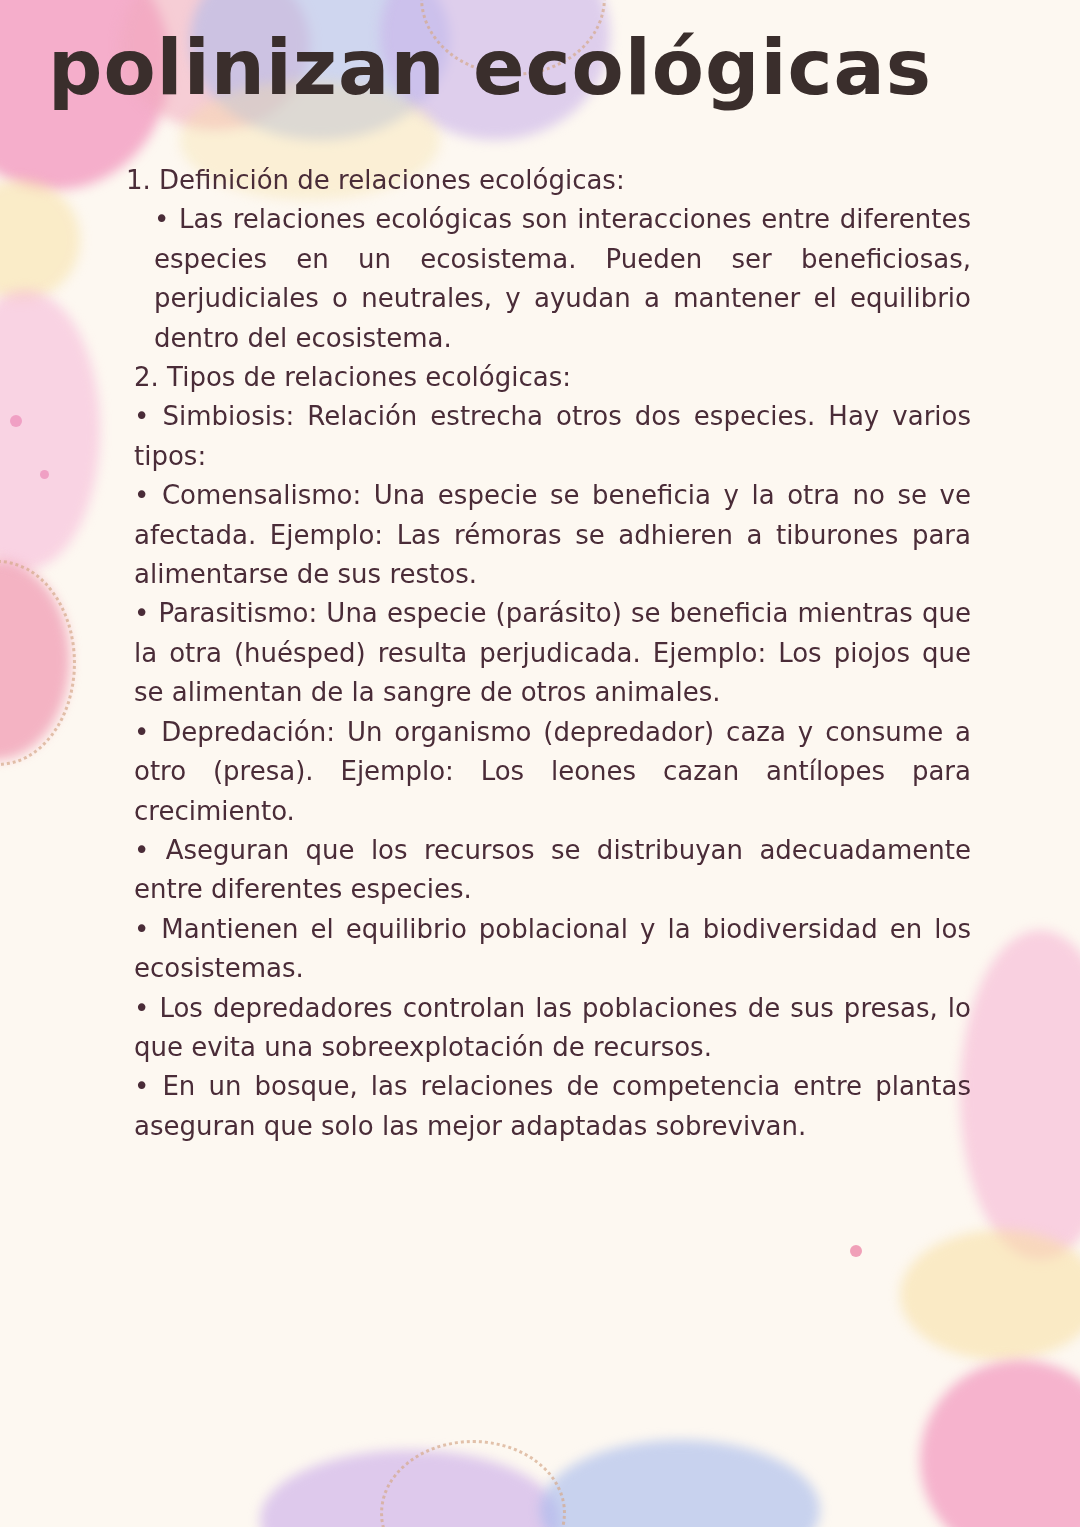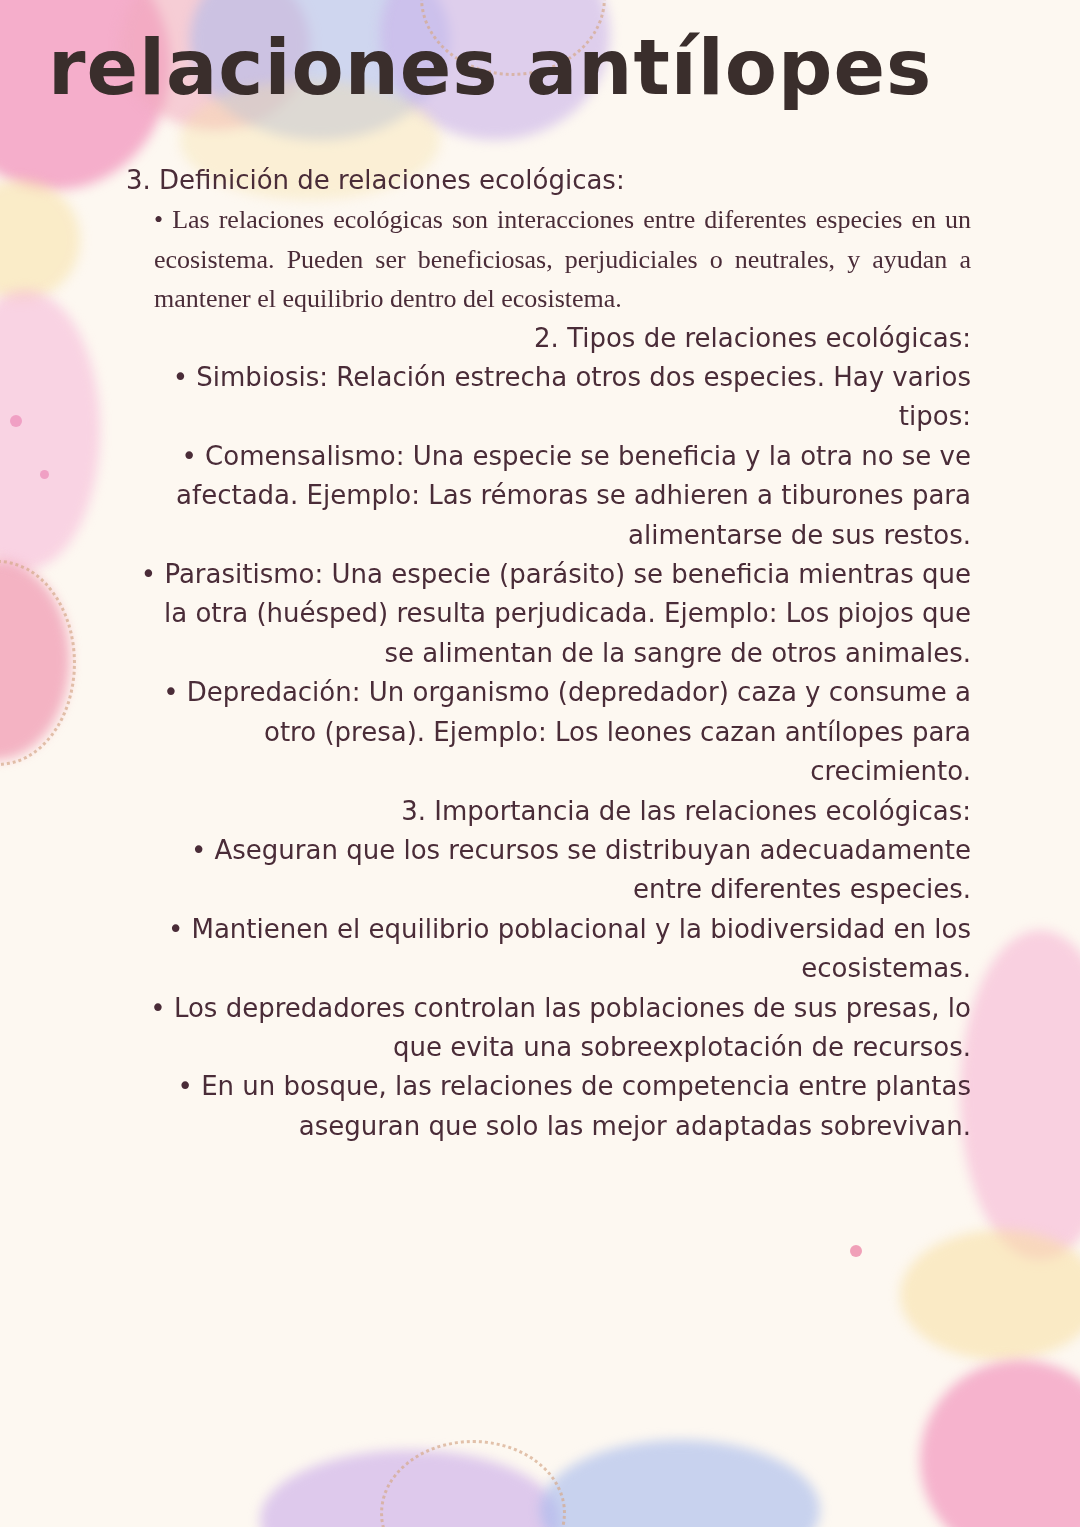--- a/index.html
+++ b/index.html
@@ -18,22 +18,22 @@
     font-family: "DejaVu Sans", sans-serif; font-weight: bold;
     font-size: 76px; letter-spacing: 1px; color: #3a2e2c; line-height: 100px;
   }
   .content {
     position: absolute; left: 126px; top: 161px; width: 845px; z-index: 2;
     font-family: "DejaVu Sans", sans-serif; font-size: 26px; line-height: 39.4px;
     color: #4a2c38;
   }
   .content p { margin: 0; text-align: justify; }
   .content .heading { text-align: left; }
-  .content .ind1 { padding-left: 8px; text-align: right; }
-  .content .ind2 { padding-left: 28px; font-family: Liberation Serif, serif; }
+  .content .ind1 { padding-left: 8px; }
+  .content .ind2 { padding-left: 28px; }
 </style>
 </head>
 <body>
 
 <div class="bg">
 
   <div class="blob" style="left:-60px;top:-60px;width:230px;height:250px;background:rgba(242,150,190,0.75);"></div>
   <div class="blob" style="left:120px;top:-40px;width:190px;height:170px;background:rgba(240,170,190,0.55);"></div>
   <div class="blob" style="left:190px;top:-60px;width:260px;height:200px;background:rgba(170,185,236,0.55);"></div>
   <div class="blob" style="left:380px;top:-70px;width:230px;height:210px;background:rgba(201,179,234,0.6);"></div>
@@ -50,31 +50,30 @@
   <div class="blob" style="left:960px;top:930px;width:160px;height:330px;background:rgba(245,175,210,0.55);"></div>
   <div class="blob" style="left:900px;top:1230px;width:200px;height:130px;background:rgba(247,223,160,0.55);"></div>
   <div class="blob" style="left:920px;top:1360px;width:200px;height:200px;background:rgba(242,150,190,0.7);"></div>
   <div class="dot" style="left:850px;top:1245px;width:12px;height:12px;background:#f0a0b8;"></div>
 
   <div class="blob" style="left:260px;top:1450px;width:300px;height:140px;background:rgba(201,170,234,0.6);"></div>
   <div class="blob" style="left:540px;top:1440px;width:280px;height:140px;background:rgba(165,185,236,0.6);"></div>
   <div class="ring" style="left:380px;top:1440px;width:180px;height:140px;"></div>
 </div>
 
-<h1 class="title">relaciones antílopes</h1>
+<h1 class="title">polinizan ecológicas</h1>
 
 <div class="content">
-  <p class="heading">3. Definición de relaciones ecológicas:</p>
+  <p class="heading">1. Definición de relaciones ecológicas:</p>
   <p class="ind2">• Las relaciones ecológicas son interacciones entre diferentes especies en un ecosistema. Pueden ser beneficiosas, perjudiciales o neutrales, y ayudan a mantener el equilibrio dentro del ecosistema.</p>
 
   <p class="heading ind1">2. Tipos de relaciones ecológicas:</p>
   <p class="ind1">• Simbiosis: Relación estrecha otros dos especies. Hay varios tipos:</p>
   <p class="ind1">• Comensalismo: Una especie se beneficia y la otra no se ve afectada. Ejemplo: Las rémoras se adhieren a tiburones para alimentarse de sus restos.</p>
   <p class="ind1">• Parasitismo: Una especie (parásito) se beneficia mientras que la otra (huésped) resulta perjudicada. Ejemplo: Los piojos que se alimentan de la sangre de otros animales.</p>
   <p class="ind1">• Depredación: Un organismo (depredador) caza y consume a otro (presa). Ejemplo: Los leones cazan antílopes para crecimiento.</p>
 
-  <p class="heading ind1">3. Importancia de las relaciones ecológicas:</p>
   <p class="ind1">• Aseguran que los recursos se distribuyan adecuadamente entre diferentes especies.</p>
   <p class="ind1">• Mantienen el equilibrio poblacional y la biodiversidad en los ecosistemas.</p>
 
   <p class="ind1">• Los depredadores controlan las poblaciones de sus presas, lo que evita una sobreexplotación de recursos.</p>
   <p class="ind1">• En un bosque, las relaciones de competencia entre plantas aseguran que solo las mejor adaptadas sobrevivan.</p>
 </div>
 
 </body></html>

